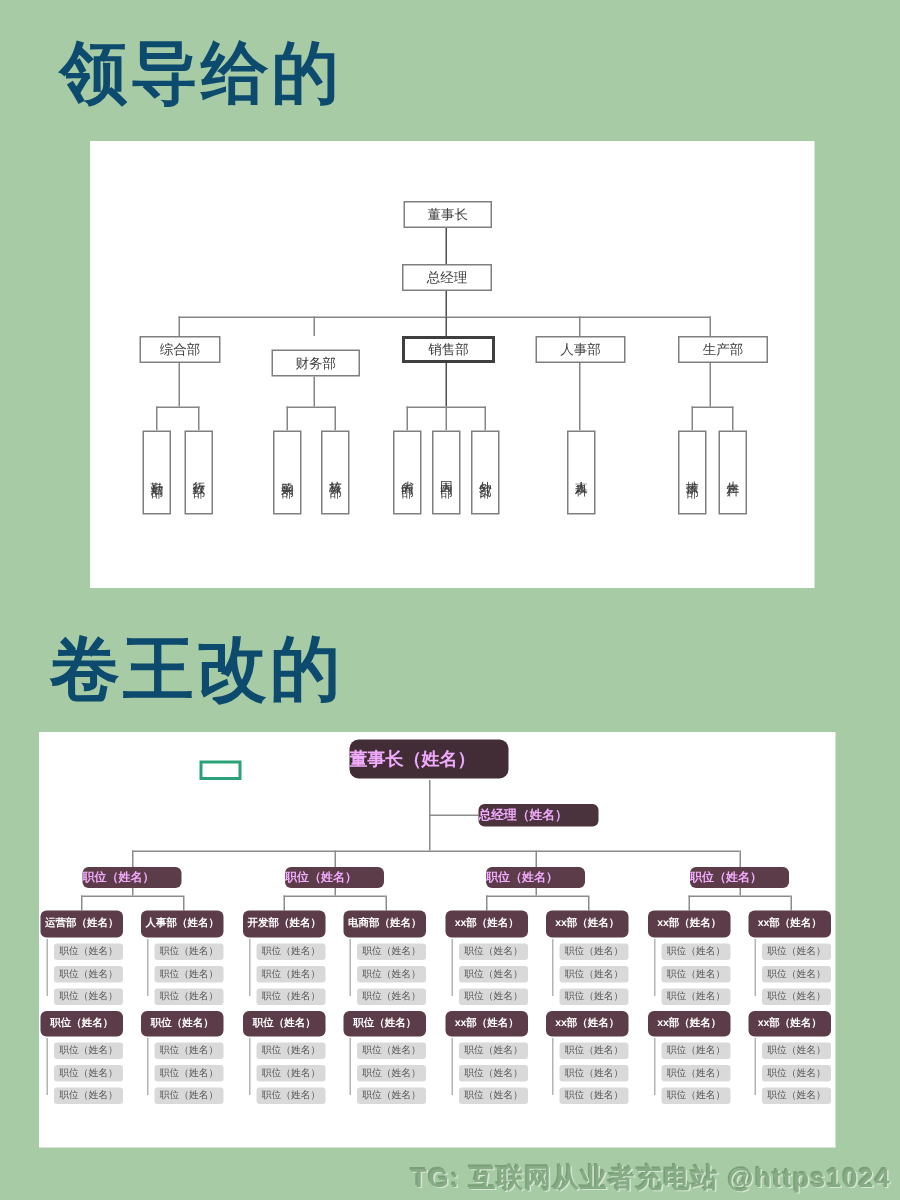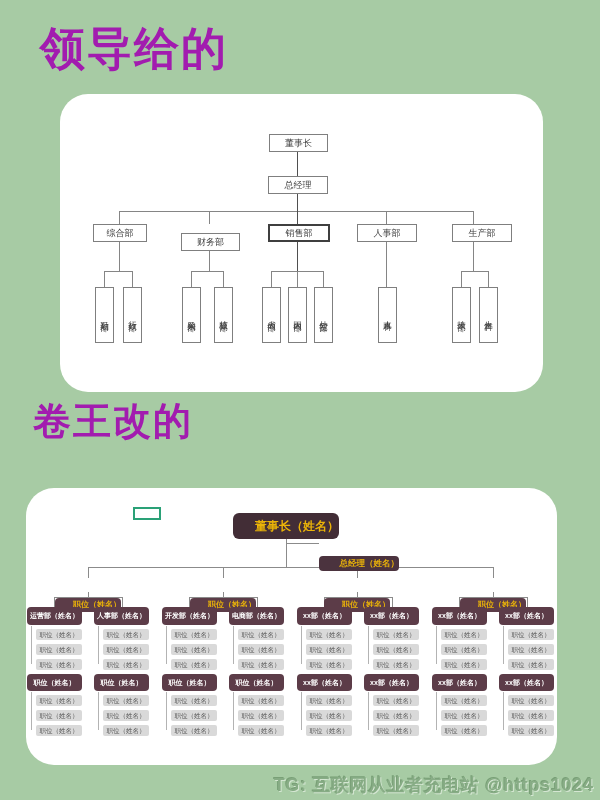--- a/index.html
+++ b/index.html
@@ -2,44 +2,44 @@
 <html><head>
 <meta charset="utf-8">
 <style>
   html,body{margin:0;padding:0;}
   body{
     width:600px;height:800px;position:relative;overflow:hidden;
     background:#a7cba4;
     font-family:"Liberation Sans","DejaVu Sans",sans-serif;
   }
   .title{
-    position:absolute;margin:0;color:#a21caf;font-weight:900;
+    position:absolute;margin:0;color:#0c4a6e;font-weight:900;
     font-size:45px;letter-spacing:2px;line-height:1;
   }
-  .panel{position:absolute;background:#ffffff;border-radius:28px;}
+  .panel{position:absolute;background:#ffffff;}
   .ln{position:absolute;background:#8b8b8b;width:1px;height:1px;display:block;}
   .p1 .ln{background:#858585;}
   .dk-ln{background:#4f4f4f !important;}
   
   .n1{
     position:absolute;border:1px solid #7f7f7f;background:#fff;color:#3c3c3c;
     font-size:9px;line-height:16px;height:16px;text-align:center;
     white-space:nowrap;overflow:hidden;box-sizing:content-box;
   }
   .n1.bold{border:2px solid #3f3f3f;line-height:14px;height:14px;}
   .v1{
     position:absolute;border:1px solid #7f7f7f;background:#fff;color:#3c3c3c;
     width:17px;height:54px;font-size:8.5px;text-align:center;
     writing-mode:vertical-rl;text-orientation:upright;line-height:17px;
     letter-spacing:1px;overflow:hidden;
   }
   
   .dk{
-    position:absolute;background:#5c3c48;color:#eab308;border-radius:4px;
-    text-align:right;font-weight:bold;white-space:nowrap;overflow:hidden;margin-top:20px;
+    position:absolute;background:#5c3c48;color:#f0abfc;border-radius:4px;
+    text-align:left;font-weight:bold;white-space:nowrap;overflow:hidden;
   }
   .root2{left:207px;top:5px;width:106px;height:26px;line-height:26px;font-size:12px;background:#422d36;border-radius:6px;}
   .gm2{left:293px;top:48px;width:80px;height:15px;line-height:15px;font-size:8.5px;background:#4b333e;}
   .l2{top:90px;width:66px;height:14px;line-height:14px;font-size:8px;}
   .col{position:absolute;top:119px;width:55px;}
   .dkA,.dkB{
     background:#5c3c48;color:#fff;border-radius:4px;text-align:center;font-weight:bold;
     font-size:7px;white-space:nowrap;overflow:hidden;
   }
   .dkA{height:18px;line-height:18px;margin-bottom:4px;}
@@ -108,21 +108,21 @@
   <div class="v1" style="left:122px;top:193px">采购部</div>
   <div class="v1" style="left:154px;top:193px">核算部</div>
   <div class="v1" style="left:202px;top:193px">省内部</div>
   <div class="v1" style="left:228px;top:193px">国内部</div>
   <div class="v1" style="left:254px;top:193px">外贸部</div>
   <div class="v1" style="left:318px;top:193px">人事科</div>
   <div class="v1" style="left:392px;top:193px">技术部</div>
   <div class="v1" style="left:419px;top:193px">生产科</div>
 </div>
 
-<h1 class="title" style="left:33px;top:402px;font-size:38px">卷王改的</h1>
+<h1 class="title" style="left:33px;top:422px;font-size:47px">卷王改的</h1>
 
 <div class="panel p2" style="left:26px;top:488px;width:531px;height:277px">
 
   <i class="ln" style="left:260px;top:32px;height:47px"></i>
   <i class="ln" style="left:260px;top:55px;width:33px"></i>
   <i class="ln" style="left:62px;top:79px;width:405px"></i>
   <i class="ln" style="left:62px;top:79px;height:11px"></i>
   <i class="ln" style="left:197px;top:79px;height:11px"></i>
   <i class="ln" style="left:331px;top:79px;height:11px"></i>
   <i class="ln" style="left:467px;top:79px;height:11px"></i>

